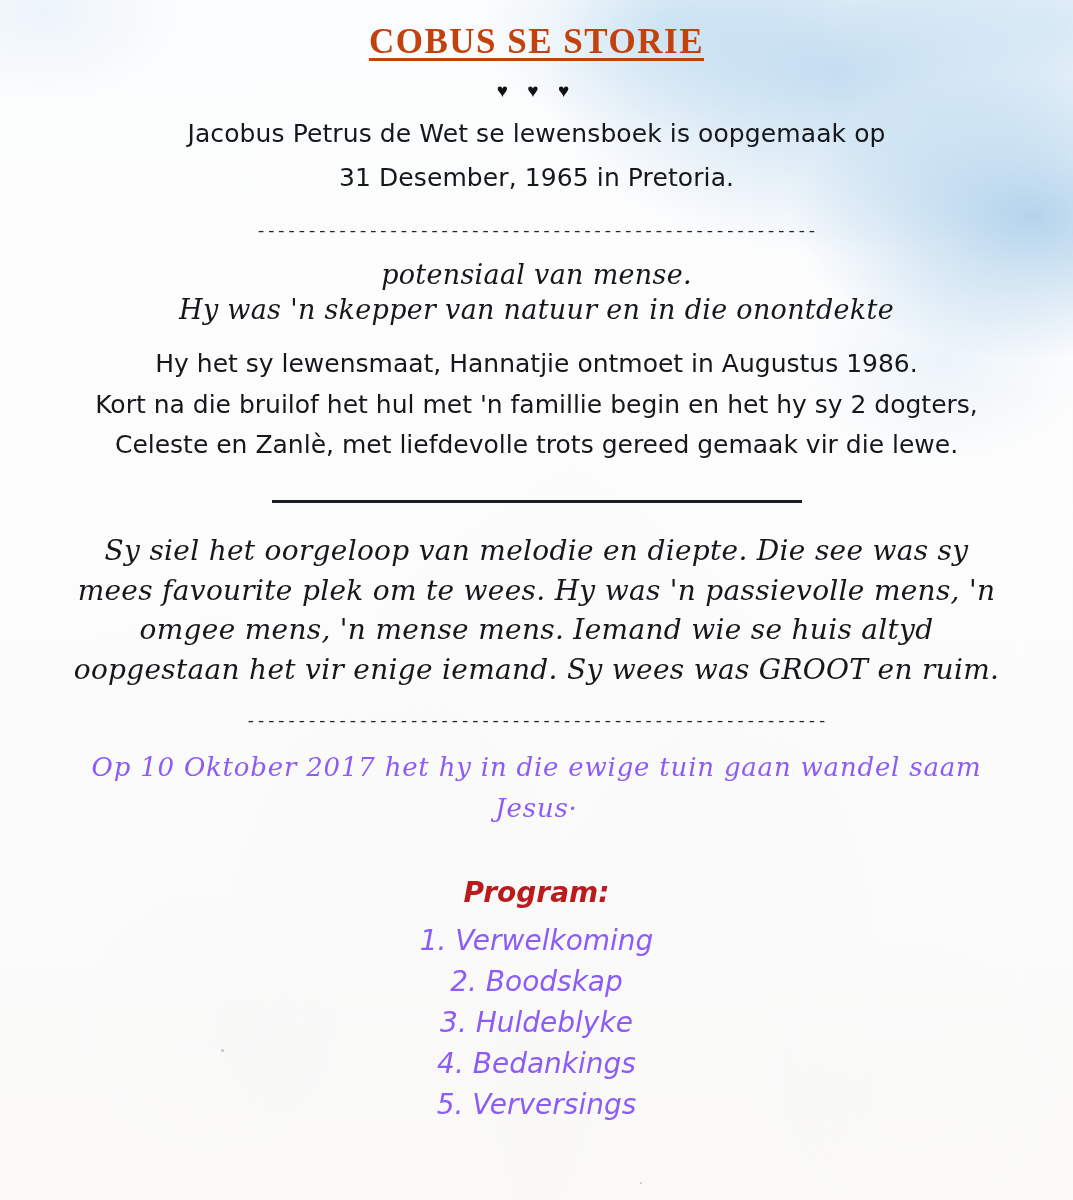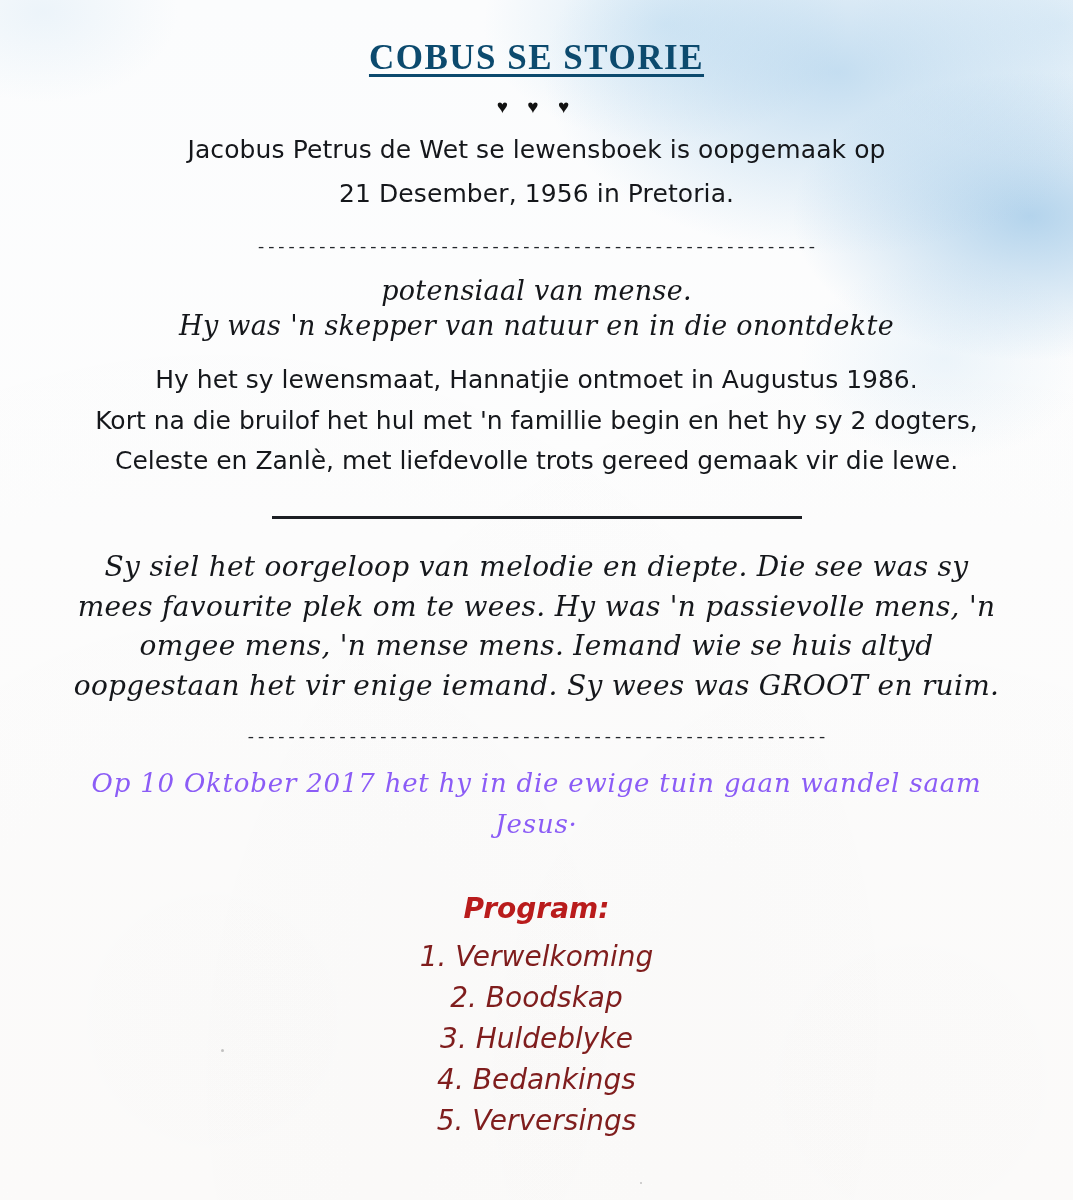--- a/index.html
+++ b/index.html
@@ -46,22 +46,22 @@
     text-align: center;
   }
 
   .title {
     font-family: "Liberation Serif", serif;
     font-weight: bold;
     font-size: 35px;
     letter-spacing: 1.5px;
     text-decoration: underline;
     text-underline-offset: 5px;
-    margin: 20px 0 0 0;
-    color: #0c4a6e;
+    margin: 4px 0 0 0;
+    color: #c2410c;
   }
 
   .hearts {
     font-size: 19px;
     letter-spacing: 7px;
     margin: 18px 0 10px 0;
     color: #111;
   }
 
   .intro {
@@ -135,21 +135,21 @@
   }
 
   .program-list {
     list-style: none;
     margin: 0;
     padding: 0;
     font-family: "DejaVu Sans", sans-serif;
     font-style: italic;
     font-size: 28px;
     line-height: 1.46;
-    color: #7f1d1d;
+    color: #8b5cf6;
   }
   .program-list li { margin: 0; }
 
   .speck {
     position: absolute;
     width: 3px;
     height: 3px;
     background: rgba(90,90,90,0.35);
     border-radius: 50%;
     z-index: 3;
@@ -161,21 +161,21 @@
 <div class="page"></div>
 
 <div class="content">
 
   <h1 class="title">COBUS SE STORIE</h1>
 
   <div class="hearts">♥ ♥ ♥</div>
 
   <div class="intro">
     <div>Jacobus Petrus de Wet se lewensboek is oopgemaak op</div>
-    <div>21 Desember, 1956 in Pretoria.</div>
+    <div>31 Desember, 1965 in Pretoria.</div>
   </div>
 
   <div class="divider">-------------------------------------------------------</div>
 
   <div class="script">
     <div>potensiaal van mense.</div>
     <div>Hy was 'n skepper van natuur en in die onontdekte</div>
   </div>
 
   <div class="plain-block">

